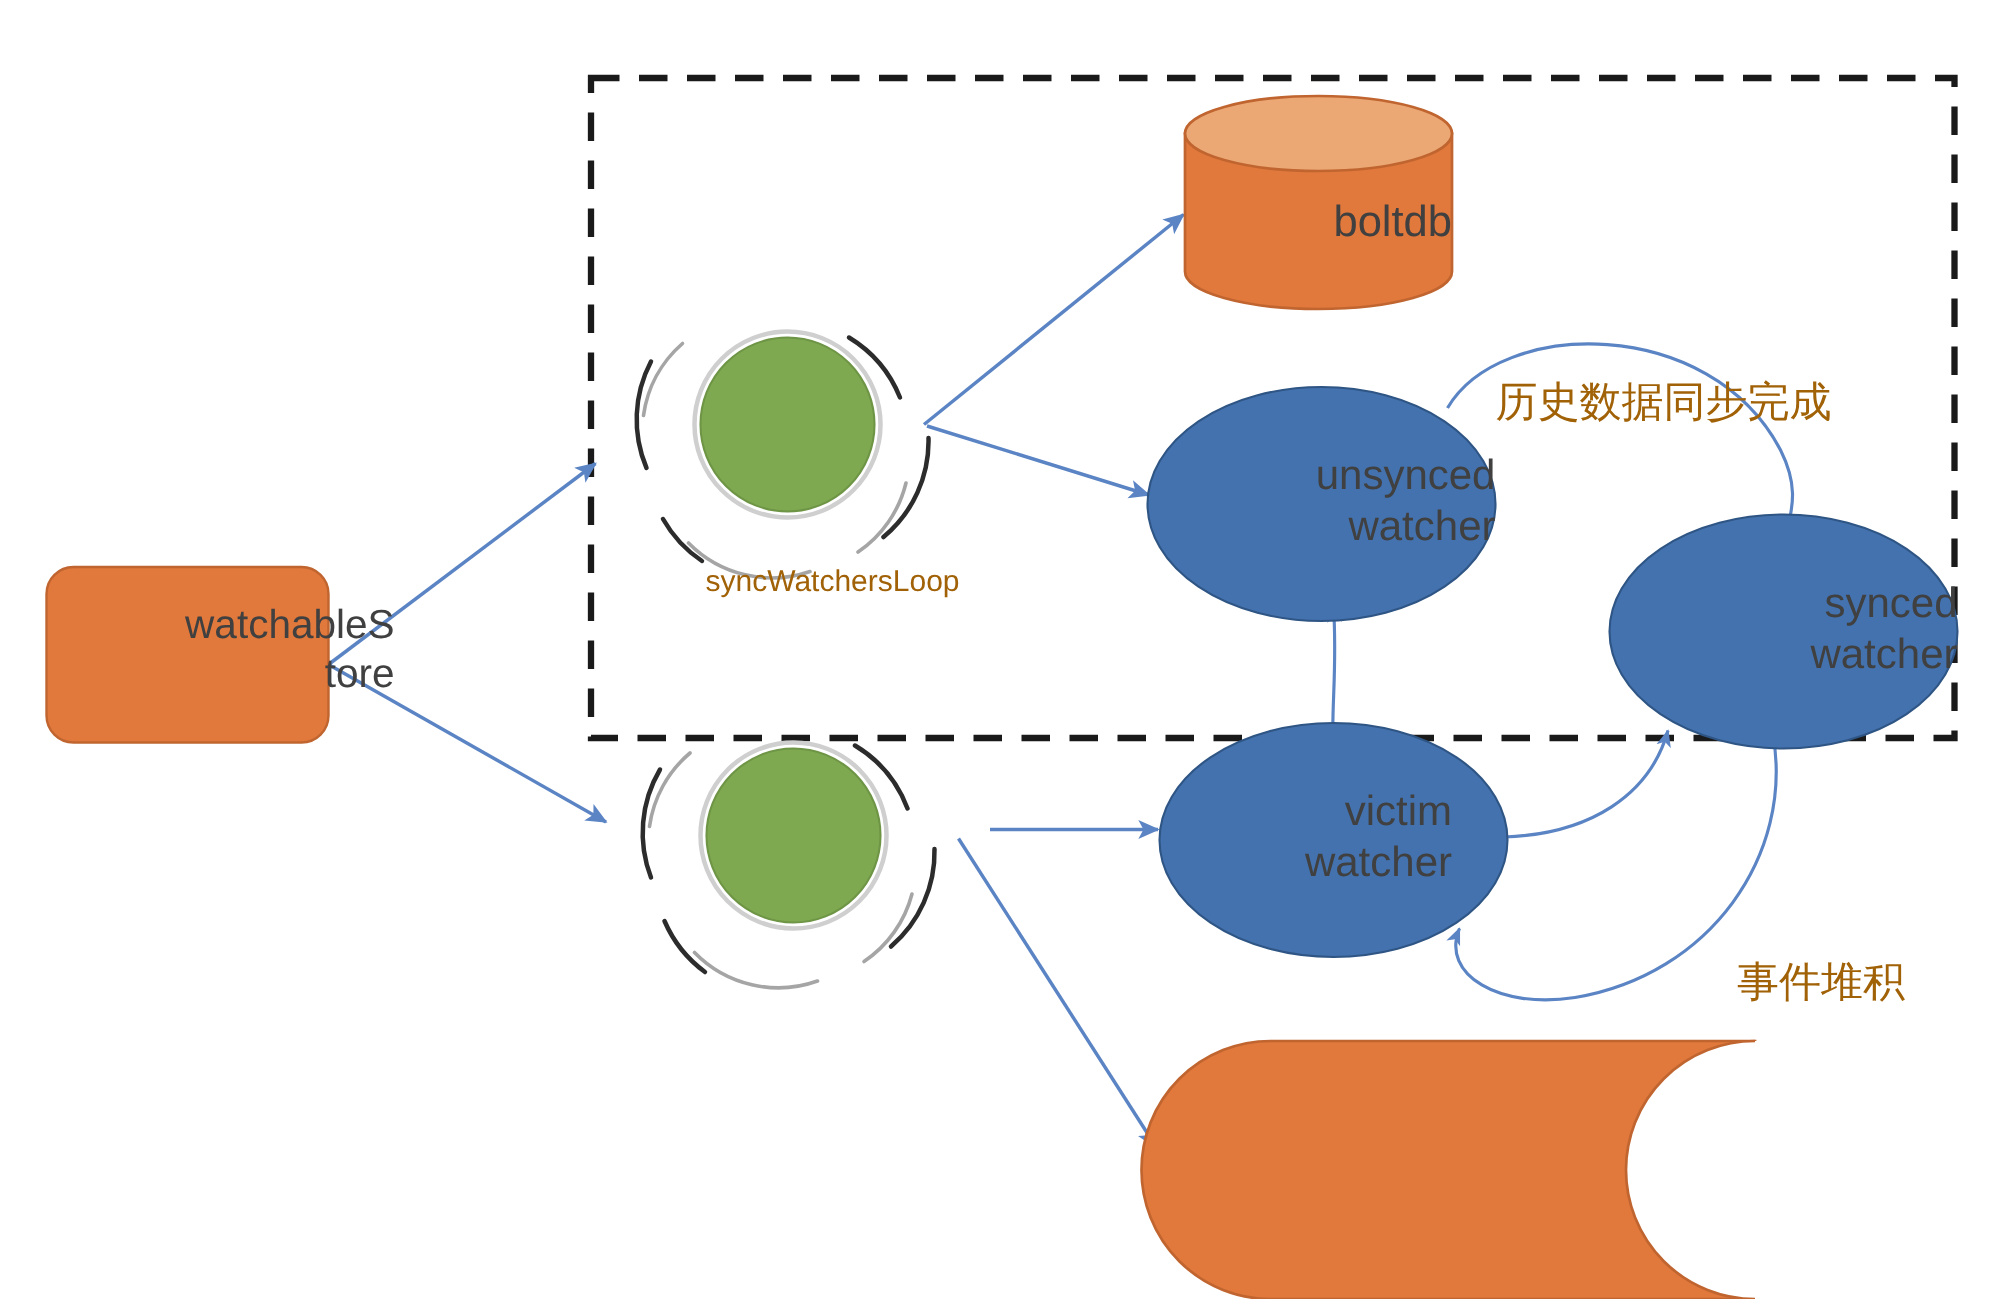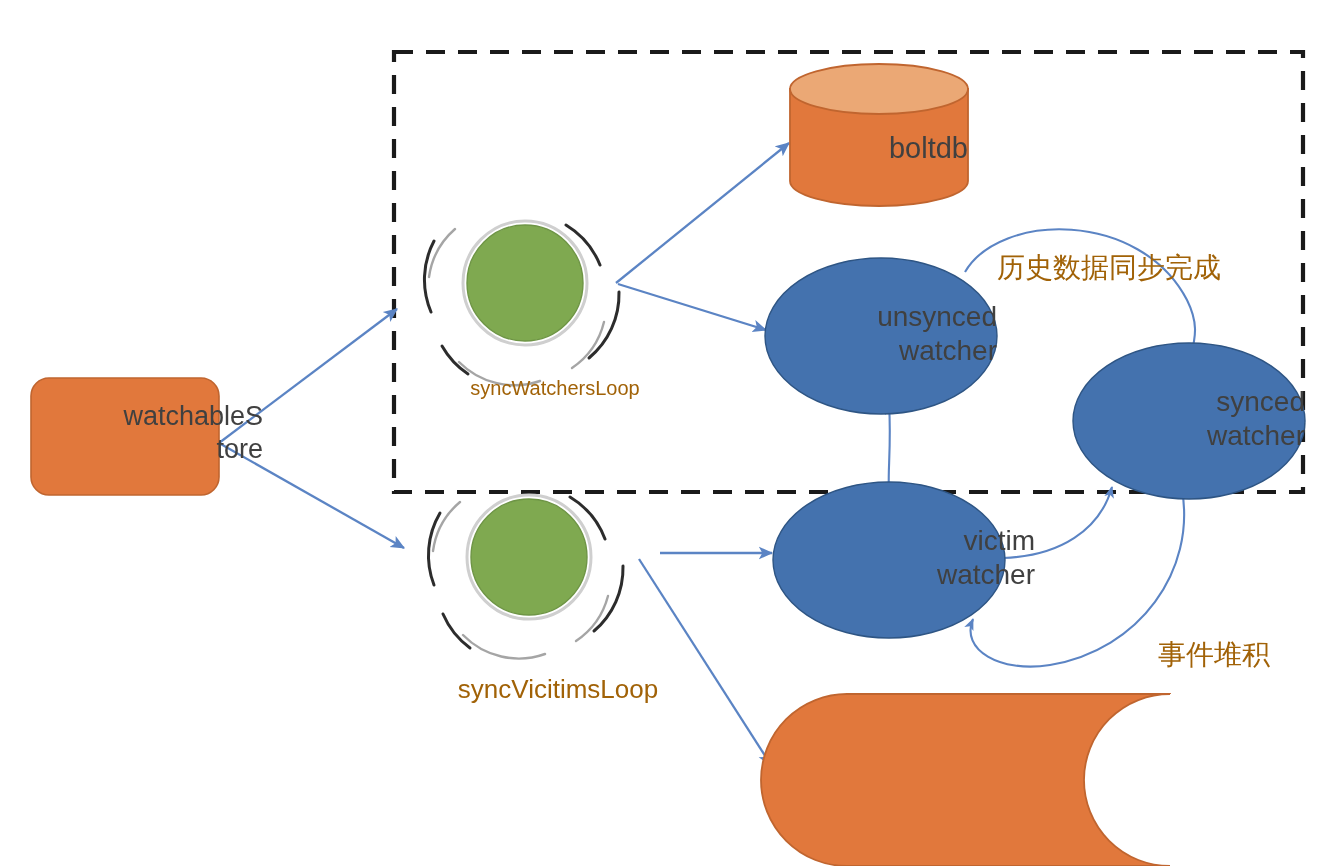--- a/index.html
+++ b/index.html
@@ -162,25 +162,24 @@
 tore</div>
 
   <div class="node-label" style="left:790px; top:131px; width:178px; font-size:29px;">boltdb</div>
 
   <div class="node-label" style="left:765px; top:300px; width:232px; font-size:28px;">unsynced
 watcher</div>
 
   <div class="node-label" style="left:1073px; top:385px; width:232px; font-size:28px;">synced
 watcher</div>
 
-  <div class="node-label" style="left:803px; top:524px; width:232px; font-size:28px;">victim
+  <div class="node-label" style="left:736px; top:524px; width:232px; font-size:28px;">victim
 watcher</div>
 
 
   <div class="free-label" style="left:405px; top:377px; width:300px; font-size:20px;">syncWatchersLoop</div>
 
-  <div class="free-label" style="left:408px; top:674px; width:300px; font-size:26px;">syncVicitimsLoop</div>
 
   <div class="free-label" style="left:954px; top:249px; width:310px; font-size:28px;">历史数据同步完成</div>
 
   <div class="free-label" style="left:1134px; top:636px; width:160px; font-size:28px;">事件堆积</div>
 
 </div>
 
 </body></html>

